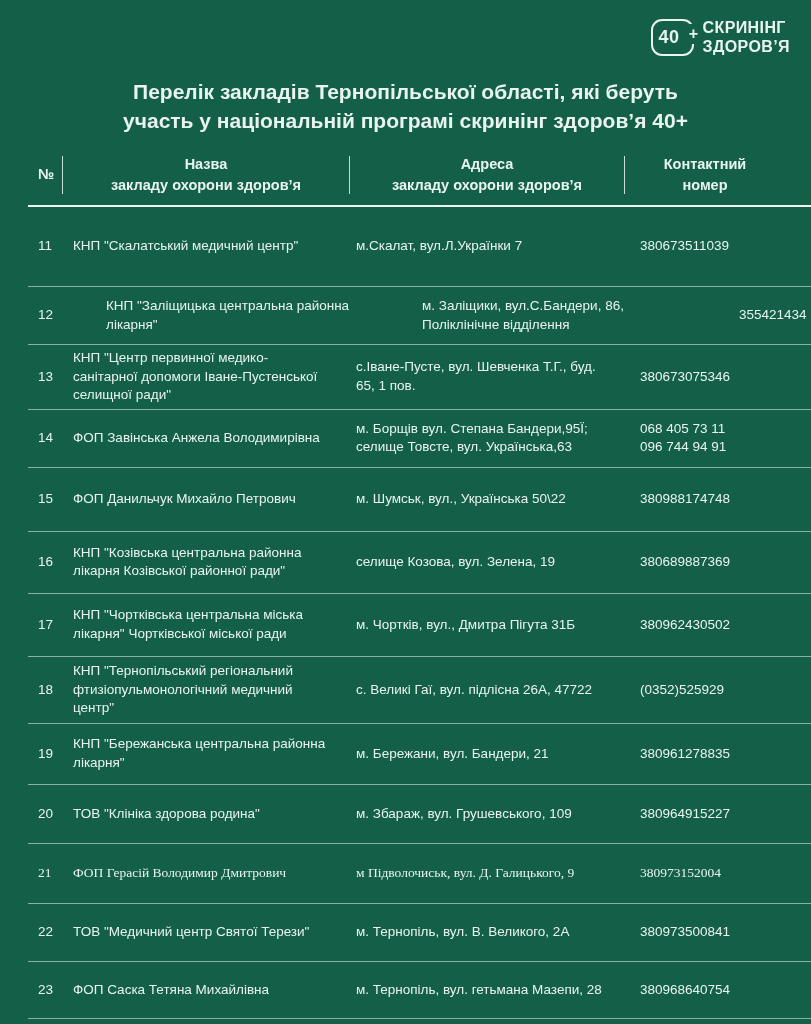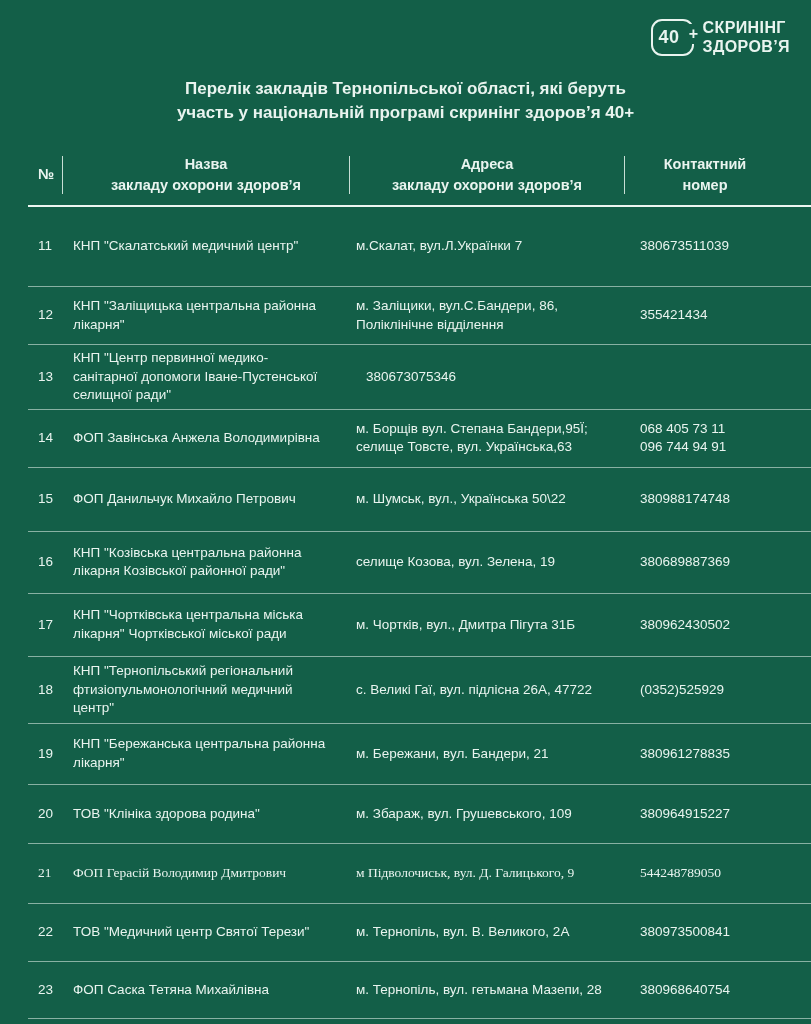--- a/index.html
+++ b/index.html
@@ -36,21 +36,21 @@
   }
   .logo-text {
     font-weight:bold; font-size:16px; line-height:1.18;
     letter-spacing:0.4px;
   }
 
   
   .title {
     position:absolute; top:77px; left:0; width:100%;
     text-align:center;
-    font-weight:bold; font-size:17px; line-height:1.4;
+    font-weight:bold; font-size:21px; line-height:1.4;
   }
 
   
   .table { position:absolute; left:28px; top:145px; right:0; }
 
   .thead {
     display:flex; align-items:center;
     height:62px;
     border-bottom:2.5px solid #ecf6f1;
     font-weight:bold; font-size:14.5px; line-height:1.45;
@@ -62,21 +62,21 @@
   .th-addr  { width:274px; }
   .th-phone { flex:1; padding-right:26px; }
 
   .row {
     display:flex; align-items:center;
     border-bottom:1.5px solid rgba(233,244,239,0.55);
     padding:4px 0;
     font-size:13.5px; line-height:1.38;
   }
   .rows .row:nth-child(1)  { min-height:80px; }
-  .rows .row:nth-child(2)  { min-height:58px; }
+  .rows .row:nth-child(2)  { min-height:58px;gap:33px; }
   .rows .row:nth-child(3)  { min-height:63px; }
   .rows .row:nth-child(4)  { min-height:58px; }
   .rows .row:nth-child(5)  { min-height:64px; }
   .rows .row:nth-child(6)  { min-height:62px; }
   .rows .row:nth-child(7)  { min-height:63px; }
   .rows .row:nth-child(8)  { min-height:67px; }
   .rows .row:nth-child(9)  { min-height:61px; }
   .rows .row:nth-child(10) { min-height:59px; }
   .rows .row:nth-child(11) { min-height:60px;font-family:Liberation Serif, serif; }
   .rows .row:nth-child(12) { min-height:58px; }
@@ -127,20 +127,21 @@
   <div class="row">
     <div class="cell-num">12</div>
     <div class="cell-name">КНП "Заліщицька центральна районна лікарня"</div>
     <div class="cell-addr">м. Заліщики, вул.С.Бандери, 86, Поліклінічне відділення</div>
     <div class="cell-phone pre">355421434</div>
   </div>
 
   <div class="row">
     <div class="cell-num">13</div>
     <div class="cell-name">КНП "Центр первинної медико-санітарної допомоги Іване-Пустенської селищної ради"</div>
+    <div class="cell-addr">с.Іване-Пусте, вул. Шевченка Т.Г., буд. 65, 1 пов.</div>
     <div class="cell-phone pre">380673075346</div>
   </div>
 
   <div class="row">
     <div class="cell-num">14</div>
     <div class="cell-name">ФОП Завінська Анжела Володимирівна</div>
     <div class="cell-addr">м. Борщів вул. Степана Бандери,95Ї; селище Товсте, вул. Українська,63</div>
     <div class="cell-phone pre">068 405 73 11
 096 744 94 91</div>
   </div>
@@ -184,21 +185,21 @@
     <div class="cell-num">20</div>
     <div class="cell-name">ТОВ "Клініка здорова родина"</div>
     <div class="cell-addr">м. Збараж, вул. Грушевського, 109</div>
     <div class="cell-phone pre">380964915227</div>
   </div>
 
   <div class="row">
     <div class="cell-num">21</div>
     <div class="cell-name">ФОП Герасій Володимир Дмитрович</div>
     <div class="cell-addr">м Підволочиськ, вул. Д. Галицького, 9</div>
-    <div class="cell-phone pre">544248789050</div>
+    <div class="cell-phone pre">380973152004</div>
   </div>
 
   <div class="row">
     <div class="cell-num">22</div>
     <div class="cell-name">ТОВ "Медичний центр Святої Терези"</div>
     <div class="cell-addr">м. Тернопіль, вул. В. Великого, 2А</div>
     <div class="cell-phone pre">380973500841</div>
   </div>
 
   <div class="row">

